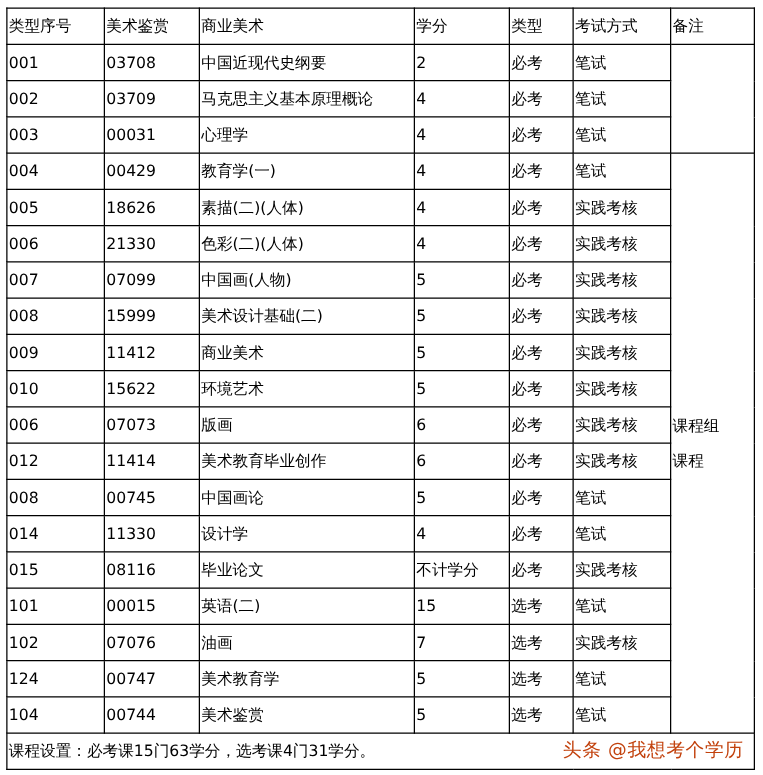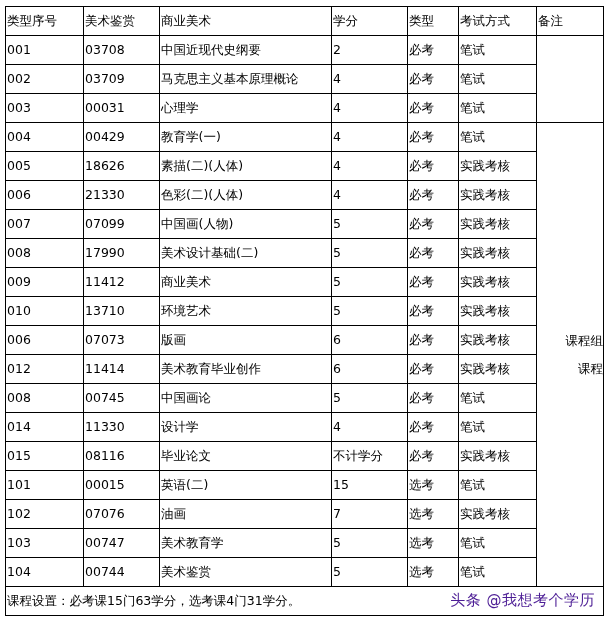--- a/index.html
+++ b/index.html
@@ -1,24 +1,24 @@
 <!DOCTYPE html>
 <html><head>
 <meta charset="utf-8">
 <style>
   html, body { margin: 0; padding: 0; background: #ffffff; }
   body { width: 610px; height: 620px; position: relative; overflow: hidden;
          font-family: "DejaVu Sans", "Liberation Sans", sans-serif; font-size: 12.5px; color: #000; }
   table.course-table { position: absolute; left: 5px; top: 6px; border-collapse: collapse; table-layout: fixed; }
   table.course-table td { border: 1px solid #000; height: 28px; padding: 0 0 0 1px; vertical-align: middle;
        white-space: nowrap; overflow: hidden; line-height: 14px; }
-  td.note-cell { vertical-align: middle; text-align: right; }
+  td.note-cell { vertical-align: middle; }
   td.note-cell span { display: block; line-height: 28px; }
   td.footer-cell { padding-left: 0; position: relative; height: 28px; }
-  .watermark { position: absolute; right: 8px; top: 6px; color: #4c1d95; font-size: 15px; letter-spacing: 0.5px; }
+  .watermark { position: absolute; right: 8px; top: 6px; color: #c2410c; font-size: 15px; letter-spacing: 0.5px; }
 </style>
 </head>
 <body>
 
 <table class="course-table">
   <colgroup>
     <col style="width:78px">
       <col style="width:76px">
       <col style="width:172px">
       <col style="width:76px">
@@ -92,37 +92,37 @@
       <tr>
         <td>007</td>
         <td>07099</td>
         <td>中国画(人物)</td>
         <td>5</td>
         <td>必考</td>
         <td>实践考核</td>
       </tr>
       <tr>
         <td>008</td>
-        <td>17990</td>
+        <td>15999</td>
         <td>美术设计基础(二)</td>
         <td>5</td>
         <td>必考</td>
         <td>实践考核</td>
       </tr>
       <tr>
         <td>009</td>
         <td>11412</td>
         <td>商业美术</td>
         <td>5</td>
         <td>必考</td>
         <td>实践考核</td>
       </tr>
       <tr>
         <td>010</td>
-        <td>13710</td>
+        <td>15622</td>
         <td>环境艺术</td>
         <td>5</td>
         <td>必考</td>
         <td>实践考核</td>
       </tr>
       <tr>
         <td>006</td>
         <td>07073</td>
         <td>版画</td>
         <td>6</td>
@@ -171,21 +171,21 @@
       </tr>
       <tr>
         <td>102</td>
         <td>07076</td>
         <td>油画</td>
         <td>7</td>
         <td>选考</td>
         <td>实践考核</td>
       </tr>
       <tr>
-        <td>103</td>
+        <td>124</td>
         <td>00747</td>
         <td>美术教育学</td>
         <td>5</td>
         <td>选考</td>
         <td>笔试</td>
       </tr>
       <tr>
         <td>104</td>
         <td>00744</td>
         <td>美术鉴赏</td>

